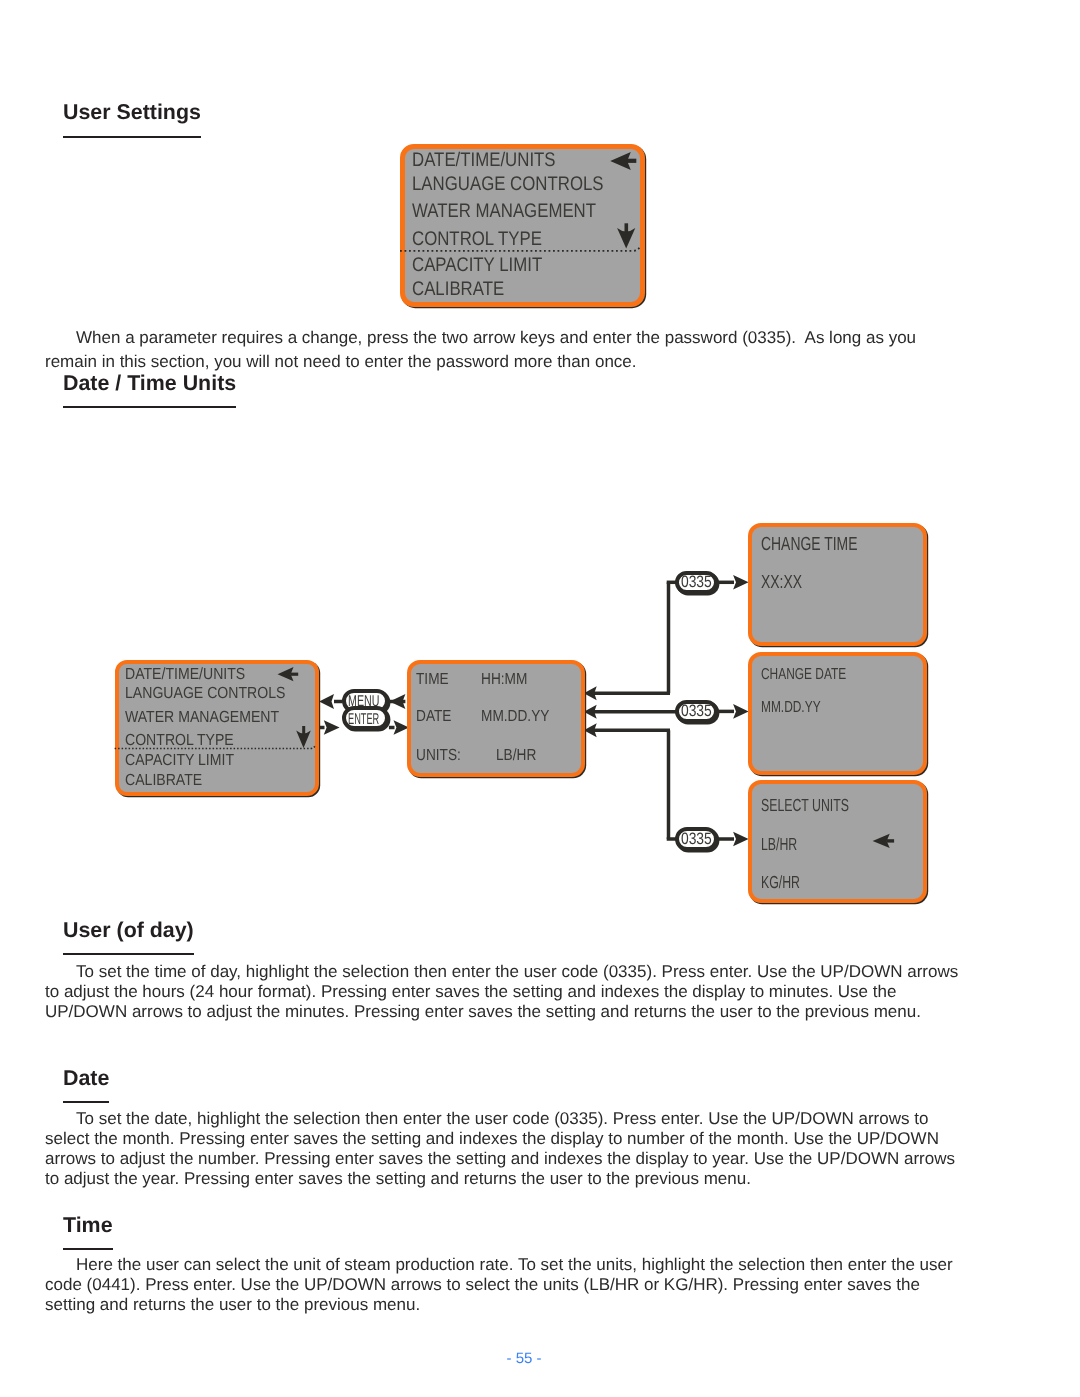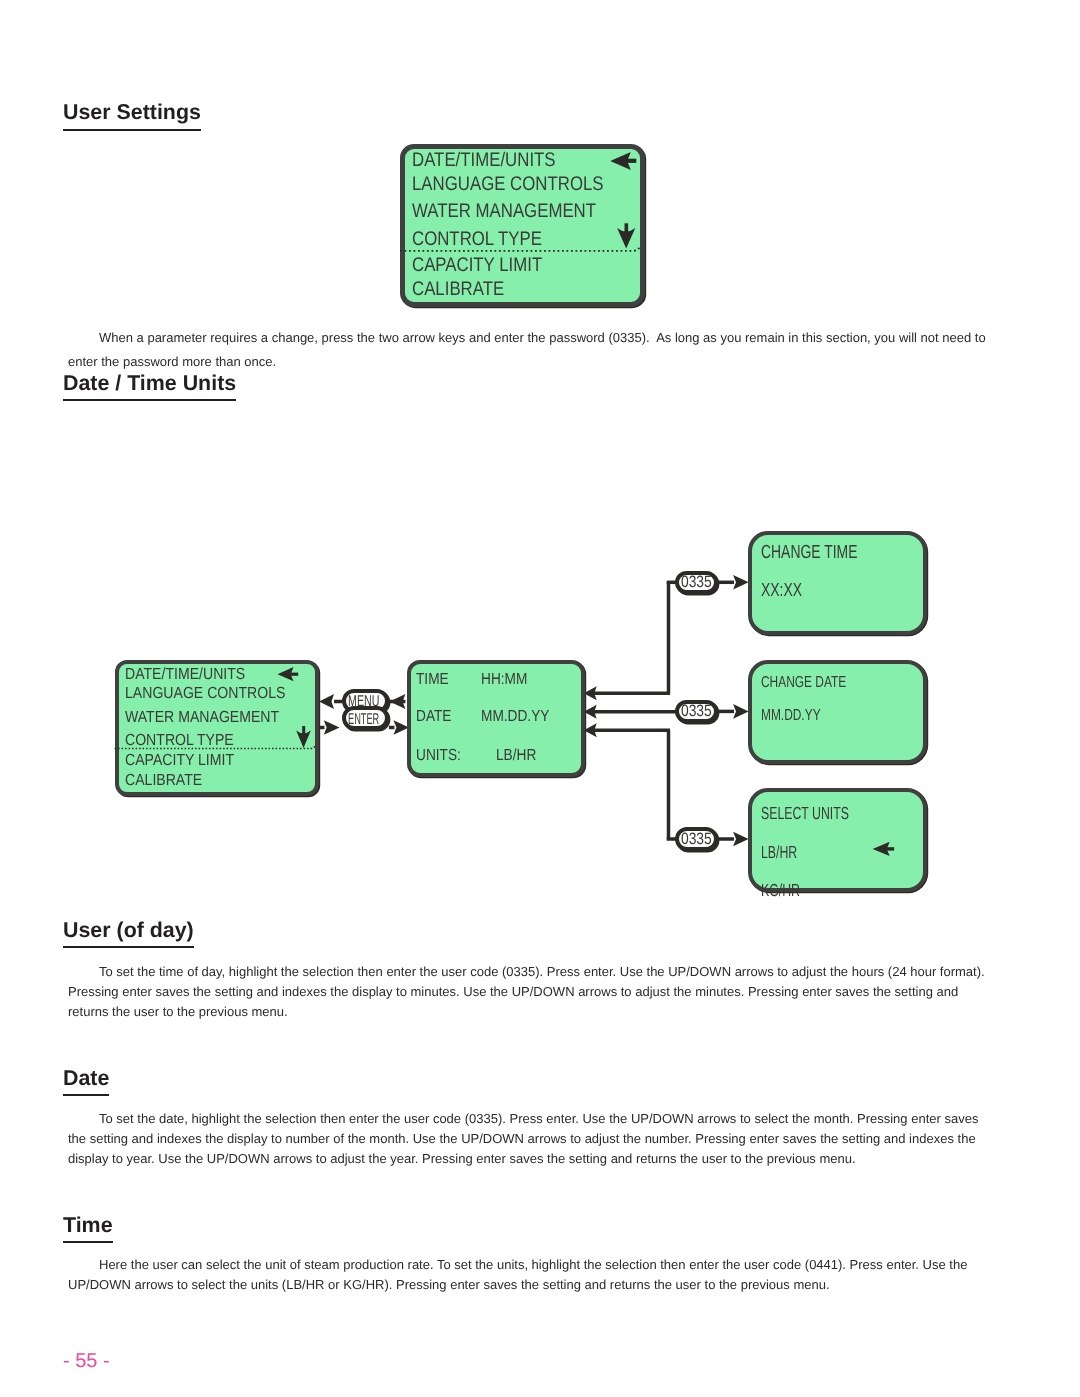--- a/index.html
+++ b/index.html
@@ -15,41 +15,41 @@
   .page{position:absolute;left:0;top:0;width:1080px;height:1397px;}
 
   h2.sec{
     position:absolute;margin:0;padding:0;
     font-size:21.4px;font-weight:bold;line-height:21.4px;
     color:#231f20;white-space:nowrap;
   }
   h2.sec > span{
     display:inline-block;
     border-bottom:2.1px solid #231f20;
-    padding-bottom:5px;
+    padding-bottom:12px;
   }
   p.body{
     position:absolute;margin:0;padding:0;
-    width:922px;left:68px;
-    font-size:13px;line-height:20.1px;
+    width:922px;left:45px;
+    font-size:17px;line-height:20.1px;
     text-indent:31px;
     text-align:left;color:#2b2b2b;
     white-space:pre-wrap;
   }
   .pageno{
-    position:absolute;font-size:20px;line-height:1;color:#ec4899;
-    width:922px;left:63px;
+    position:absolute;font-size:15px;line-height:1;color:#3b82f6;
+    width:922px;left:63px;text-align:center;
   }
 
   
   .lcd{
     position:absolute;
     box-sizing:border-box;
-    background:#86efac;
-    border:4px solid #404040;
+    background:#a3a3a3;
+    border:4px solid #f97316;
     border-radius:12px;
     text-align:right;
   }
   .pill{
     position:absolute;box-sizing:border-box;
     background:#ffffff;border:4px solid #2b2a26;
     border-radius:99px;
     text-align:center;white-space:nowrap;
     color:#3b3a36;
   }
@@ -117,24 +117,23 @@
     font-size:16.5px;line-height:1;
     display:flex;align-items:center;justify-content:center;
   }
   .pill.code > span{display:inline-block;transform:scaleX(0.84);}
   #code1{left:675.1px;top:570.6px;}
   #code2{left:675.1px;top:699.5px;}
   #code3{left:675.1px;top:827.1px;}
 
   
   #pnl1,#pnl2,#pnl3{
-    left:748.3px;width:178.7px;height:104px;
-    border-width:4.4px;border-radius:20px;
-    box-shadow:1.2px 1.2px 0 0 #2b2a26;
-    margin-top:8px;
+    left:748.3px;width:178.7px;height:123px;
+    border-width:4.4px;border-radius:13px;
+    box-shadow:1.2px 1.2px 0 0 #2b2a26;
   }
   #pnl1{top:523px;}
   #pnl2{top:652px;}
   #pnl3{top:780px;}
   #pnl1 .srow,#pnl2 .srow,#pnl3 .srow{
     position:absolute;white-space:nowrap;
     line-height:1;color:#3b3a36;
     transform-origin:left top;
   }
   #pnl1 .srow{font-size:18.9px;transform:scaleX(0.737);}

